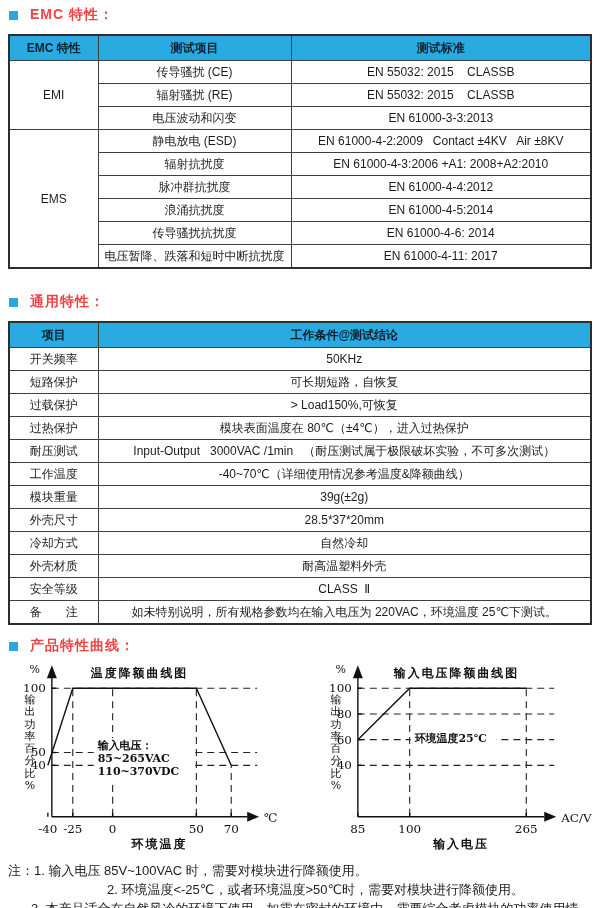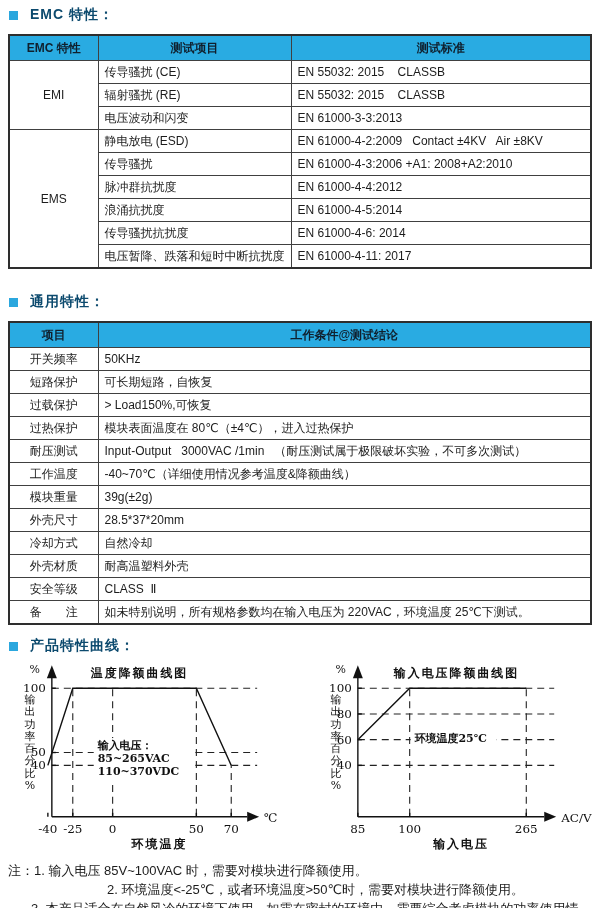--- a/index.html
+++ b/index.html
@@ -3,21 +3,21 @@
 <meta charset="utf-8">
 <style>
   html,body{margin:0;padding:0;}
   body{
     width:600px;height:908px;overflow:hidden;background:#ffffff;
     font-family:"Liberation Sans","DejaVu Sans",sans-serif;
     color:#1c1c1c;
   }
   .heading{
     display:flex;align-items:center;gap:12px;
-    font-size:14px;font-weight:bold;color:#0c4a6e;
+    font-size:14px;font-weight:bold;color:#ef4444;
     margin:6px 0 10px 9px;letter-spacing:1px;
   }
   .bullet{
     width:9px;height:9px;background:#2ba7de;display:inline-block;flex:0 0 auto;
   }
   table.spec{
     border-collapse:collapse;margin-left:8px;width:584px;
     table-layout:fixed;
     border:2px solid #2e2e2e;
   }
@@ -26,21 +26,21 @@
     font-size:12px;
     height:20px;line-height:16px;
     padding:1px 6px;
     white-space:pre-wrap;
     overflow:hidden;
   }
   table.spec th{
     background:#29abe2;color:#10202e;text-align:center;font-weight:bold;height:22px;
   }
   td.center{text-align:center;}
-  td.left{text-align:left;padding-left:10px;}
+  td.left{text-align:center;padding-left:10px;}
   .col-group{width:89px;}
   .col-item{width:193px;}
   
   .charts-row{display:flex;margin-top:6px;}
   svg text{fill:#111;}
   .ct-title{font:bold 12px "DejaVu Serif","Liberation Serif",serif;letter-spacing:2px;}
   .ct-tick{font:12px "DejaVu Serif","Liberation Serif",serif;}
   .ct-ylab{font:11px "DejaVu Serif","Liberation Serif",serif;}
   .ct-ann{font:bold 11px "DejaVu Serif","Liberation Serif",serif;}
   .ct-axis{stroke:#111;stroke-width:1.4;}
@@ -88,21 +88,21 @@
       <tr>
         <td class="left">电压波动和闪变</td>
         <td class="left">EN 61000-3-3:2013</td>
       </tr>
       <tr>
         <td class="center" rowspan="6">EMS</td>
         <td class="left">静电放电 (ESD)</td>
         <td class="left">EN 61000-4-2:2009   Contact ±4KV   Air ±8KV</td>
       </tr>
       <tr>
-        <td class="left">传导骚扰</td>
+        <td class="left">辐射抗扰度</td>
         <td class="left">EN 61000-4-3:2006 +A1: 2008+A2:2010</td>
       </tr>
       <tr>
         <td class="left">脉冲群抗扰度</td>
         <td class="left">EN 61000-4-4:2012</td>
       </tr>
       <tr>
         <td class="left">浪涌抗扰度</td>
         <td class="left">EN 61000-4-5:2014</td>
       </tr>

